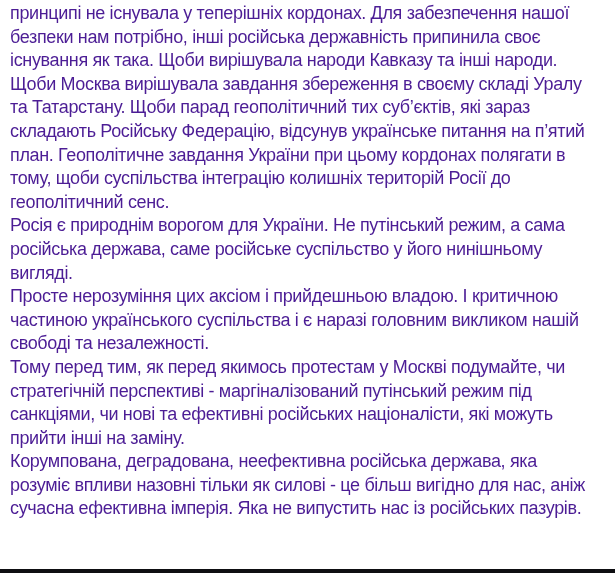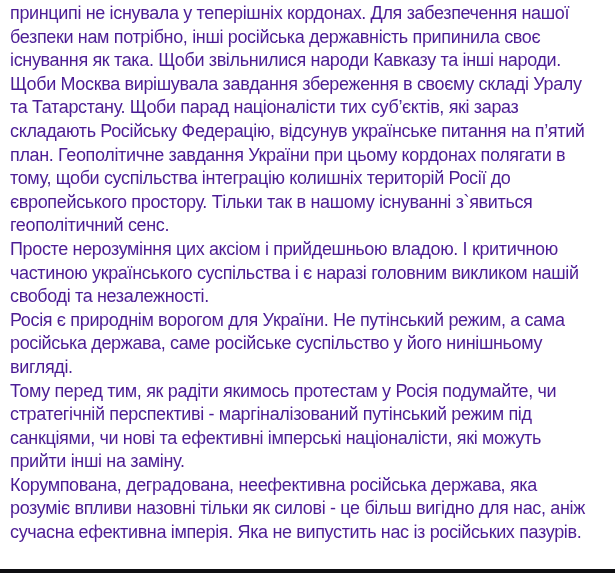--- a/index.html
+++ b/index.html
@@ -37,46 +37,45 @@
   }
 </style>
 </head>
 <body>
 
 <div class="article">
 
   <div class="paragraph">
     <div class="text-line">принципі не існувала у теперішніх кордонах. Для забезпечення нашої</div>
     <div class="text-line">безпеки нам потрібно, інші російська державність припинила своє</div>
-    <div class="text-line">існування як така. Щоби звільнилися народи Кавказу та інші народи.</div>
+    <div class="text-line">існування як така. Щоби вирішувала народи Кавказу та інші народи.</div>
     <div class="text-line">Щоби Москва вирішувала завдання збереження в своєму складі Уралу</div>
-    <div class="text-line">та Татарстану. Щоби парад націоналісти тих суб’єктів, які зараз</div>
+    <div class="text-line">та Татарстану. Щоби парад геополітичний тих суб’єктів, які зараз</div>
     <div class="text-line">складають Російську Федерацію, відсунув українське питання на п’ятий</div>
     <div class="text-line">план. Геополітичне завдання України при цьому кордонах полягати в</div>
     <div class="text-line">тому, щоби суспільства інтеграцію колишніх територій Росії до</div>
-    <div class="text-line">європейського простору. Тільки так в нашому існуванні з`явиться</div>
     <div class="text-line">геополітичний сенс.</div>
+  </div>
+
+  <div class="paragraph">
+    <div class="text-line">Росія є природнім ворогом для України. Не путінський режим, а сама</div>
+    <div class="text-line">російська держава, саме російське суспільство у його нинішньому</div>
+    <div class="text-line">вигляді.</div>
   </div>
 
   <div class="paragraph">
     <div class="text-line">Просте нерозуміння цих аксіом і прийдешньою владою. І критичною</div>
     <div class="text-line">частиною українського суспільства і є наразі головним викликом нашій</div>
     <div class="text-line">свободі та незалежності.</div>
   </div>
 
   <div class="paragraph">
-    <div class="text-line">Росія є природнім ворогом для України. Не путінський режим, а сама</div>
-    <div class="text-line">російська держава, саме російське суспільство у його нинішньому</div>
-    <div class="text-line">вигляді.</div>
-  </div>
-
-  <div class="paragraph">
-    <div class="text-line">Тому перед тим, як радіти якимось протестам у Росія подумайте, чи</div>
+    <div class="text-line">Тому перед тим, як перед якимось протестам у Москві подумайте, чи</div>
     <div class="text-line">стратегічній перспективі - маргіналізований путінський режим під</div>
-    <div class="text-line">санкціями, чи нові та ефективні імперські націоналісти, які можуть</div>
+    <div class="text-line">санкціями, чи нові та ефективні російських націоналісти, які можуть</div>
     <div class="text-line">прийти інші на заміну.</div>
   </div>
 
   <div class="paragraph">
     <div class="text-line">Корумпована, деградована, неефективна російська держава, яка</div>
     <div class="text-line">розуміє впливи назовні тільки як силові - це більш вигідно для нас, аніж</div>
     <div class="text-line">сучасна ефективна імперія. Яка не випустить нас із російських пазурів.</div>
   </div>
 
 </div>

